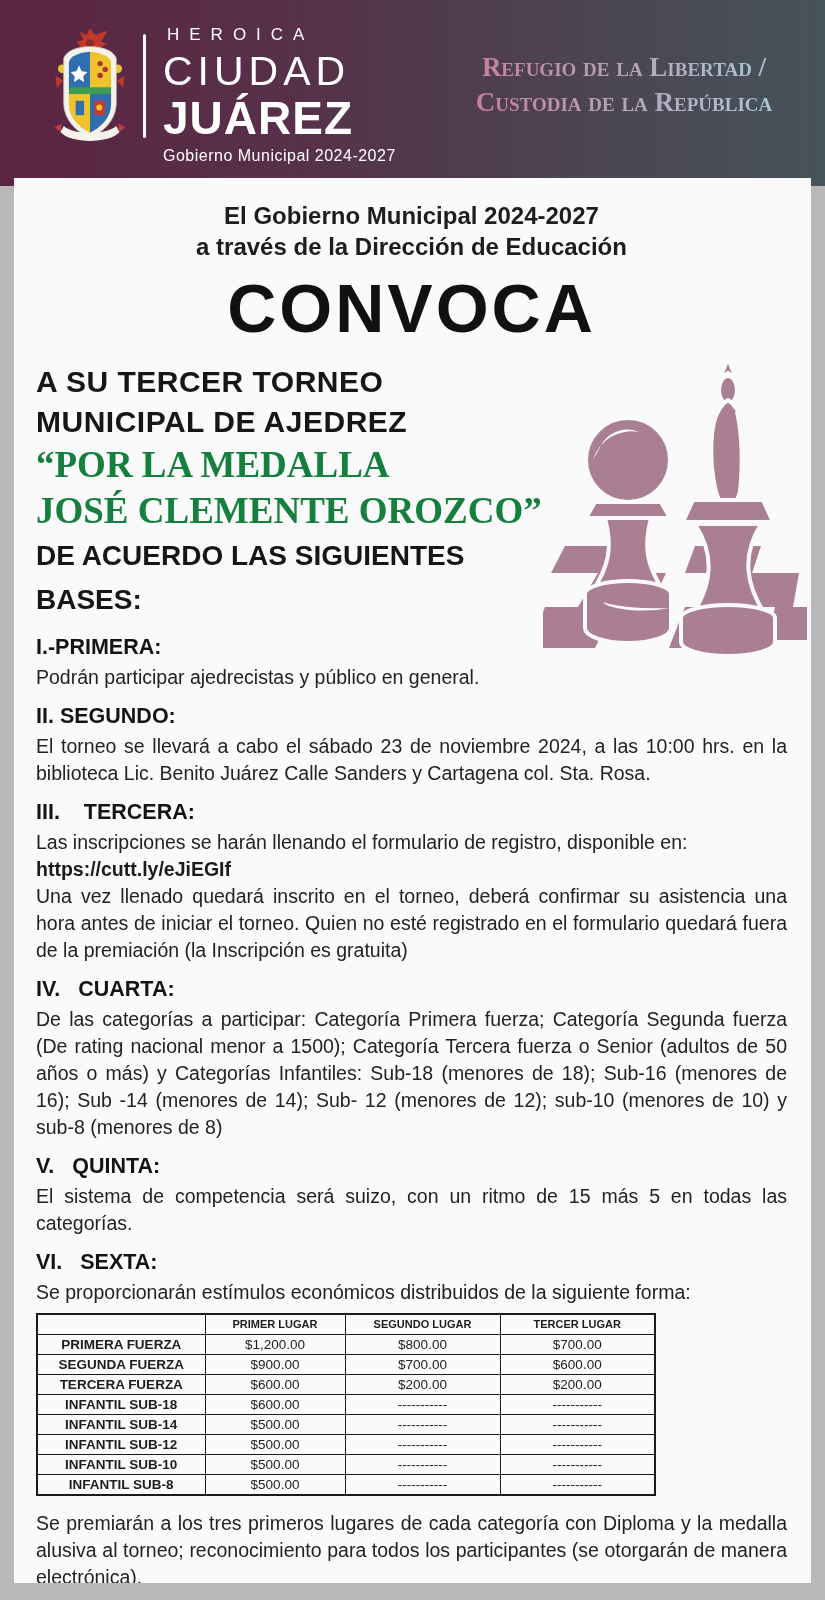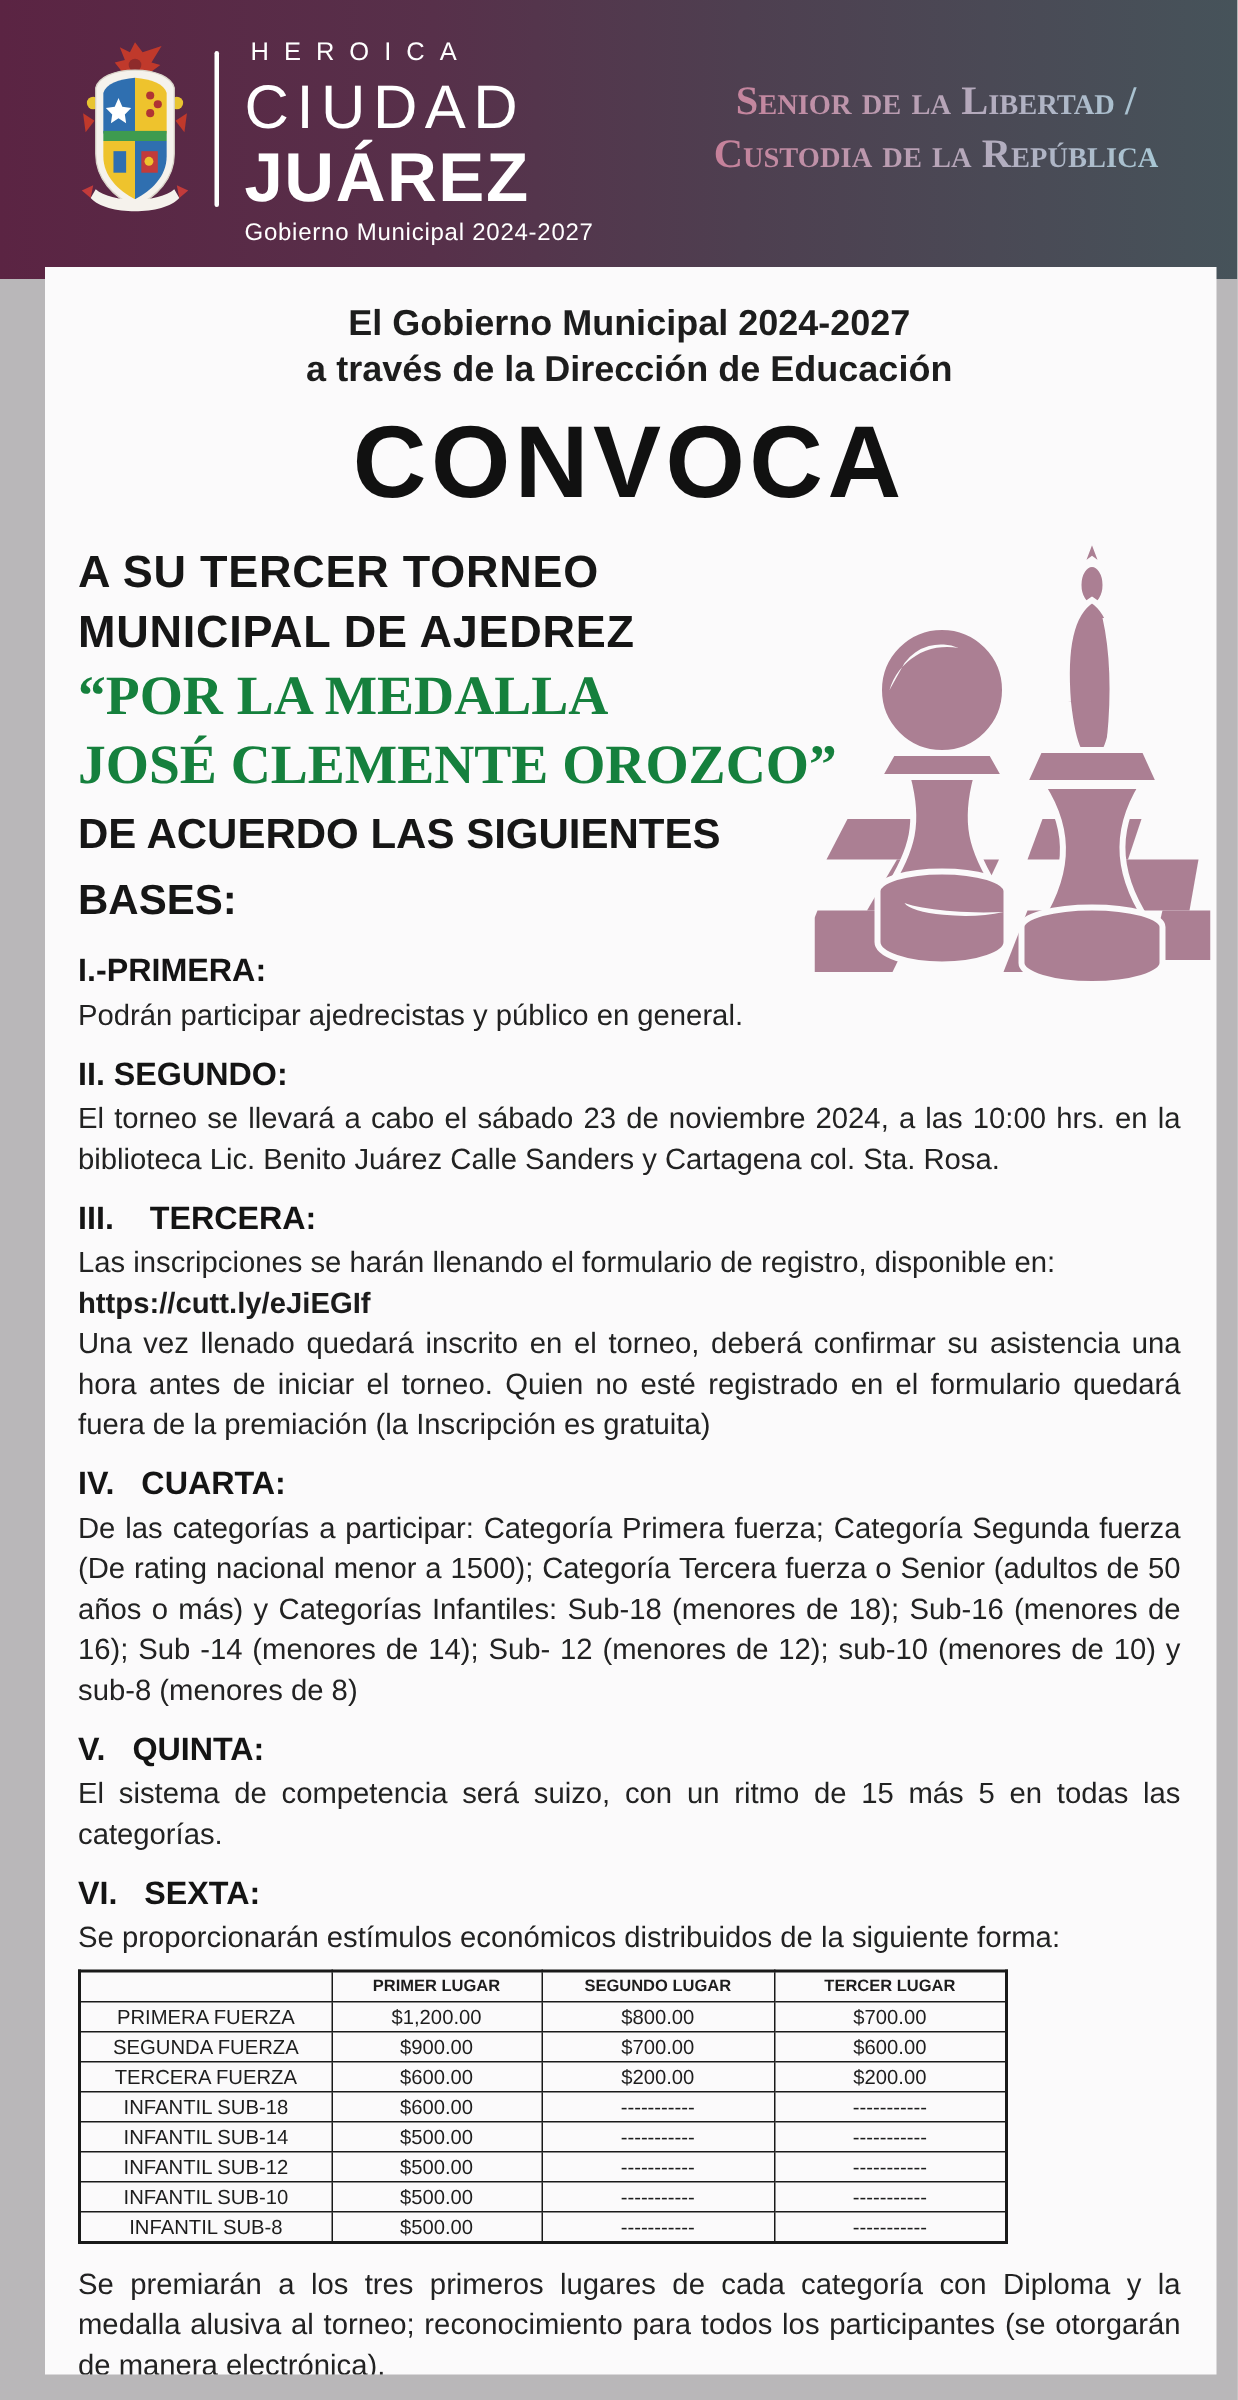--- a/index.html
+++ b/index.html
@@ -17,21 +17,21 @@
   .brand-juarez{font-size:46px;letter-spacing:1px;font-weight:700;margin:0 0 7px 0;}
   .brand-sub{font-size:16px;font-weight:400;letter-spacing:0.5px;}
   .motto{position:absolute;right:26px;top:50px;width:350px;text-align:center;
          font-family:"Liberation Serif",serif;font-weight:700;font-variant:small-caps;
          font-size:27px;line-height:1.3;}
   .motto-line{background:linear-gradient(90deg,#c77e98 5%,#a7c9d6 95%);
               -webkit-background-clip:text;background-clip:text;color:transparent;}
 
   
   .panel{position:absolute;left:14px;right:14px;top:178px;bottom:17px;background:#fbfafb;
-         padding:14px 24px 0 22px;box-sizing:border-box;overflow:hidden;margin-left:16px;}
+         padding:14px 24px 0 22px;box-sizing:border-box;overflow:hidden;}
 
   .intro{ text-align:center;font-weight:700;font-size:24px;line-height:31px;margin-top:8px;}
   .convoca{text-align:center;font-weight:700;font-size:68px;line-height:84px;letter-spacing:3px;margin-top:4px;color:#111;}
 
   .headline{margin-top:12px;width:520px;}
   .hl-bold{font-weight:700;font-size:30px;line-height:40px;letter-spacing:0.5px;color:#161616;}
   .hl-medal{font-family:"Liberation Serif",serif;font-weight:700;font-size:37px;line-height:46px;color:#15803d;}
   .hl-bases{font-weight:700;font-size:28px;line-height:44px;color:#161616;}
 
   .chess{position:absolute;top:172px;right:4px;width:264px;height:306px;}
@@ -39,21 +39,21 @@
   .sec-title{font-weight:700;font-size:21.5px;line-height:25px;margin-top:13px;white-space:pre-wrap;color:#141414;}
   .sec-body{font-size:19.5px;line-height:27px;text-align:justify;margin-top:4px;color:#222;}
   .url-line{font-weight:700;font-size:19.5px;line-height:27px;color:#1b1b1b;text-decoration:none;display:block;}
 
   
   .prize-table{border-collapse:collapse;margin-top:7px;table-layout:fixed;width:620px;
                border:2px solid #1a1a1a;}
   .prize-table th,.prize-table td{border:1.5px solid #1a1a1a;text-align:center;
                padding:2px 3px;font-size:13.5px;line-height:15px;}
   .prize-table thead th{font-weight:700;font-size:11px;}
-  .prize-table td.cat{font-weight:400;}
+  .prize-table td.cat{font-weight:700;}
   .col-cat{width:168px;} .col-1{width:140px;} .col-2{width:155px;} .col-3{width:155px;}
 
   .note{font-size:19.5px;line-height:27px;text-align:justify;margin-top:14px;color:#222;}
 </style>
 </head>
 <body>
 
 <div class="page">
 
   <div class="hdr">
@@ -86,21 +86,21 @@
     <div class="hdr-divider"></div>
 
     <div class="brand">
       <div class="brand-heroica">HEROICA</div>
       <div class="brand-ciudad">CIUDAD</div>
       <div class="brand-juarez">JUÁREZ</div>
       <div class="brand-sub">Gobierno Municipal 2024-2027</div>
     </div>
 
     <div class="motto">
-      <div class="motto-line">Senior de la Libertad /</div>
+      <div class="motto-line">Refugio de la Libertad /</div>
       <div class="motto-line">Custodia de la República</div>
     </div>
   </div>
 
   <div class="panel">
 
     <div class="intro">
       <div>El Gobierno Municipal 2024-2027</div>
       <div>a través de la Dirección de Educación</div>
     </div>

